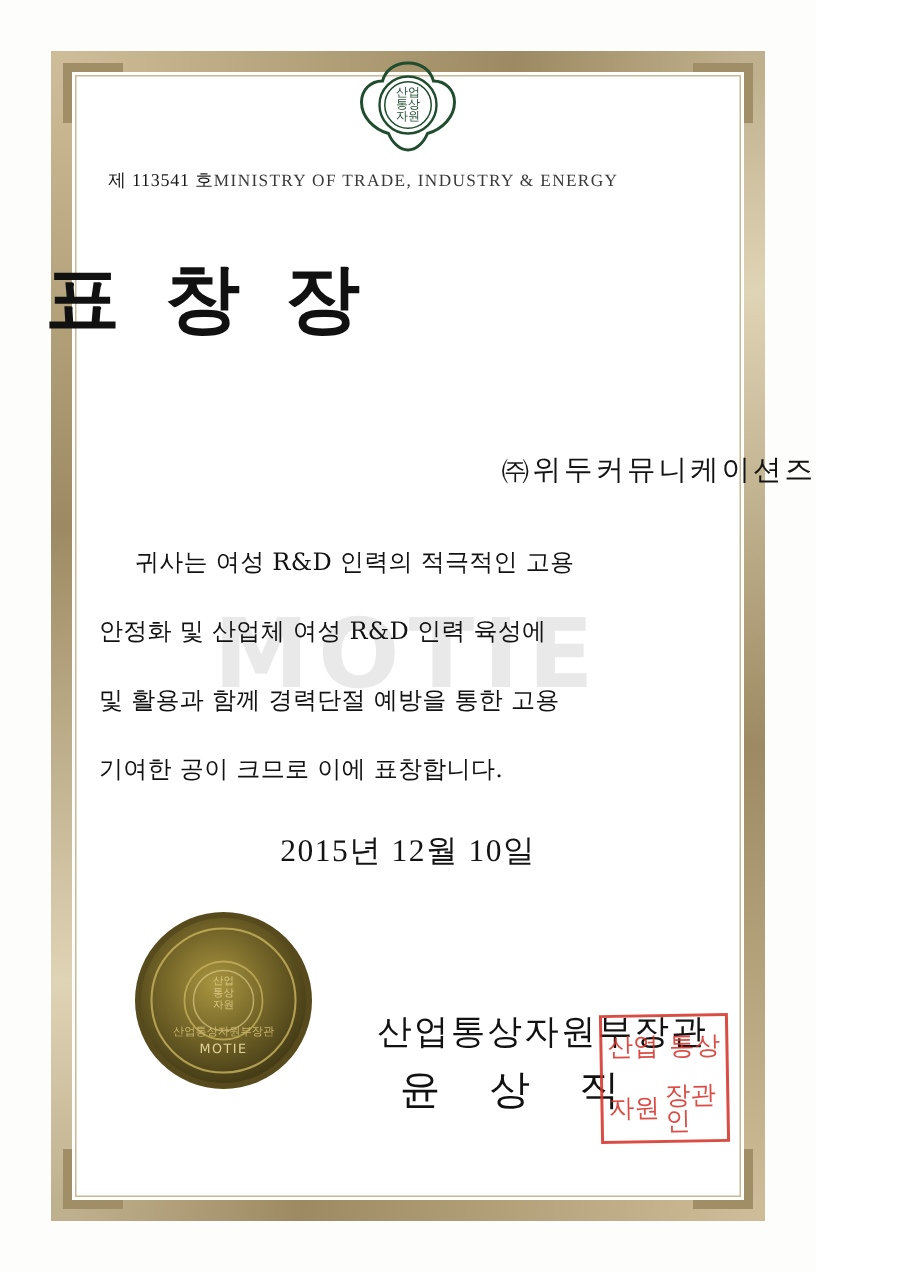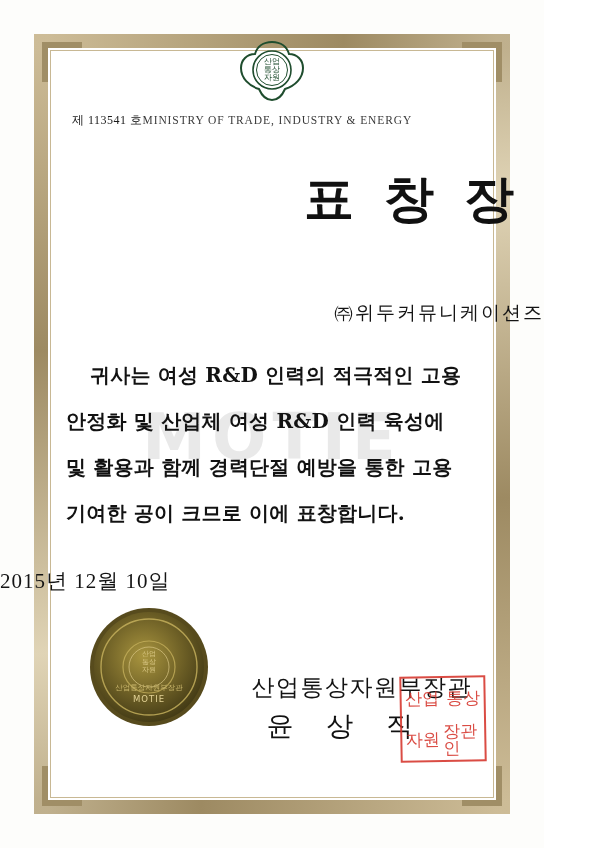--- a/index.html
+++ b/index.html
@@ -93,21 +93,21 @@
     color: #3a3a3a;
     font-variant: small-caps;
     font-family: "Liberation Serif", serif;
   }
 
   
   .title {
     position: absolute;
     left: 0; right: 0;
     top: 166px;
-    text-align: right;
+    text-align: left;
     font-size: 50px;
     letter-spacing: 30px;
     text-indent: 30px;
     font-weight: 700;
     color: #111;
     font-family: "DejaVu Serif", serif;
   }
 
   
   .recipient {
@@ -121,40 +121,39 @@
     font-family: "DejaVu Serif", serif;
     margin-left: 33px;
   }
 
   
   .body-text {
     position: absolute;
     left: 66px;
     right: 56px;
     top: 352px;
-    font-size: 20px;
+    font-size: 16px;
     line-height: 46px;
     color: #121212;
     text-align: justify;
     letter-spacing: 0.2px;
     font-family: "DejaVu Serif", serif;
-    font-weight: bold;
   }
   .body-text .line {
     display: block;
     white-space: nowrap;
   }
   .body-text .line.indent { text-indent: 24px; }
 
   
   .date {
     position: absolute;
     left: 0; right: 0;
-    top: 567px;
-    text-align: left;
+    top: 553px;
+    text-align: center;
     font-size: 21px;
     letter-spacing: 1px;
     color: #141414;
     font-family: "Liberation Serif", serif;
   }
 
   
   .sig-org {
     position: absolute;
     right: 72px;

